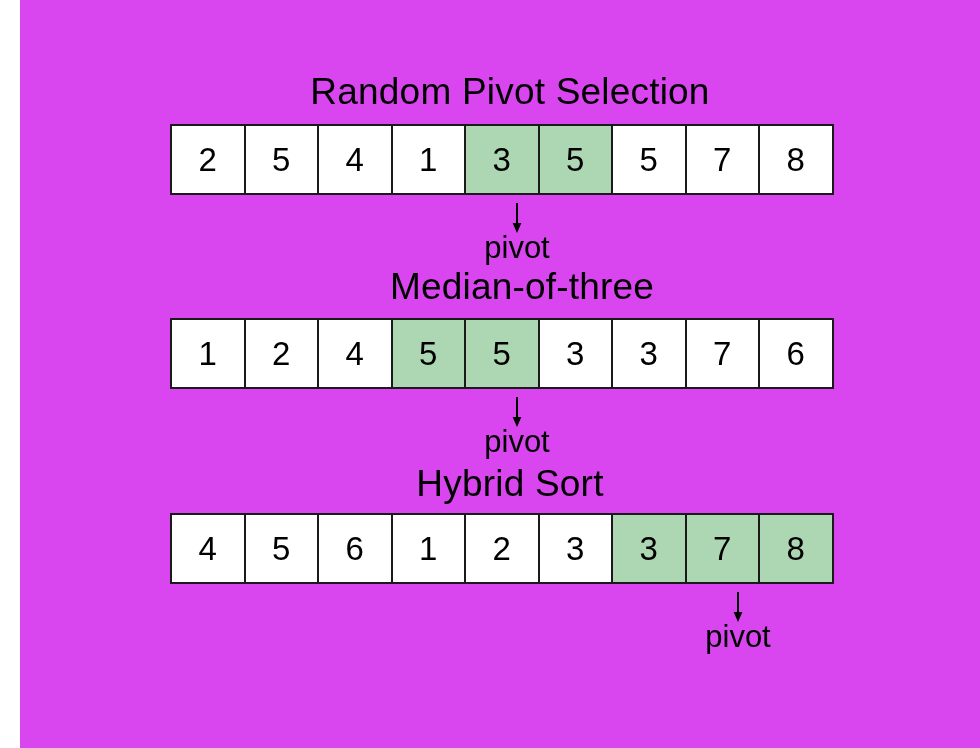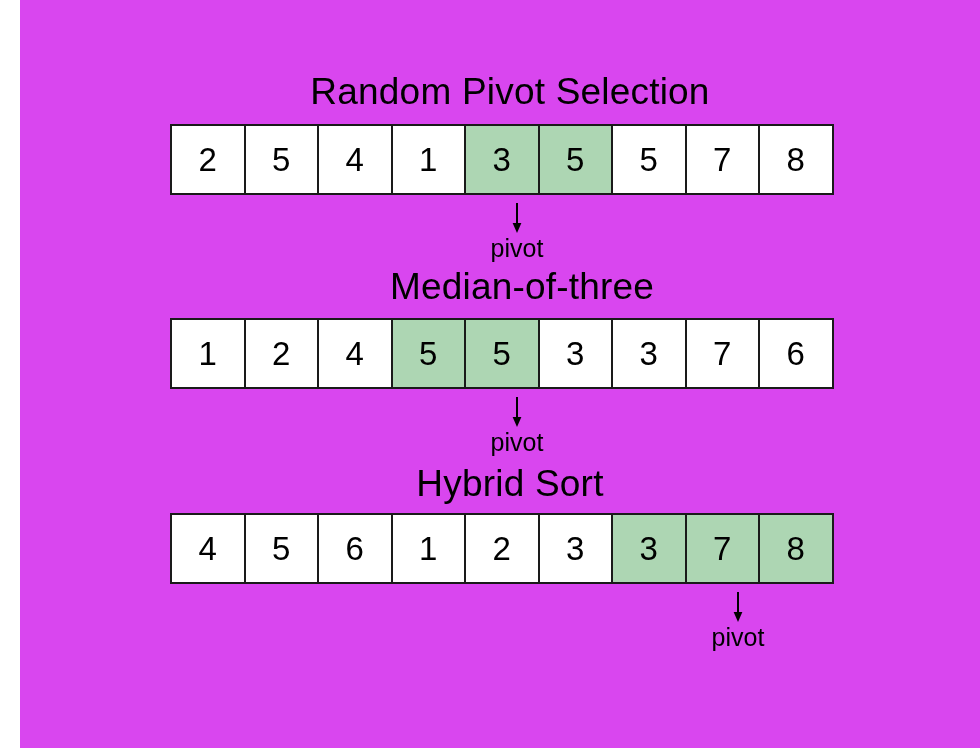--- a/index.html
+++ b/index.html
@@ -83,21 +83,21 @@
   .pivot-arrow {
     position: relative;
     width: 100%;
     height: 30px;
   }
   .pivot-arrow svg {
     display: block;
     margin: 0 auto;
   }
   .pivot-label {
-    font-size: 25px;
+    font-size: 31px;
     line-height: 30px;
     color: #000000;
     white-space: nowrap;
   }
 </style>
 </head>
 <body>
 
 <div id="stage">
 

